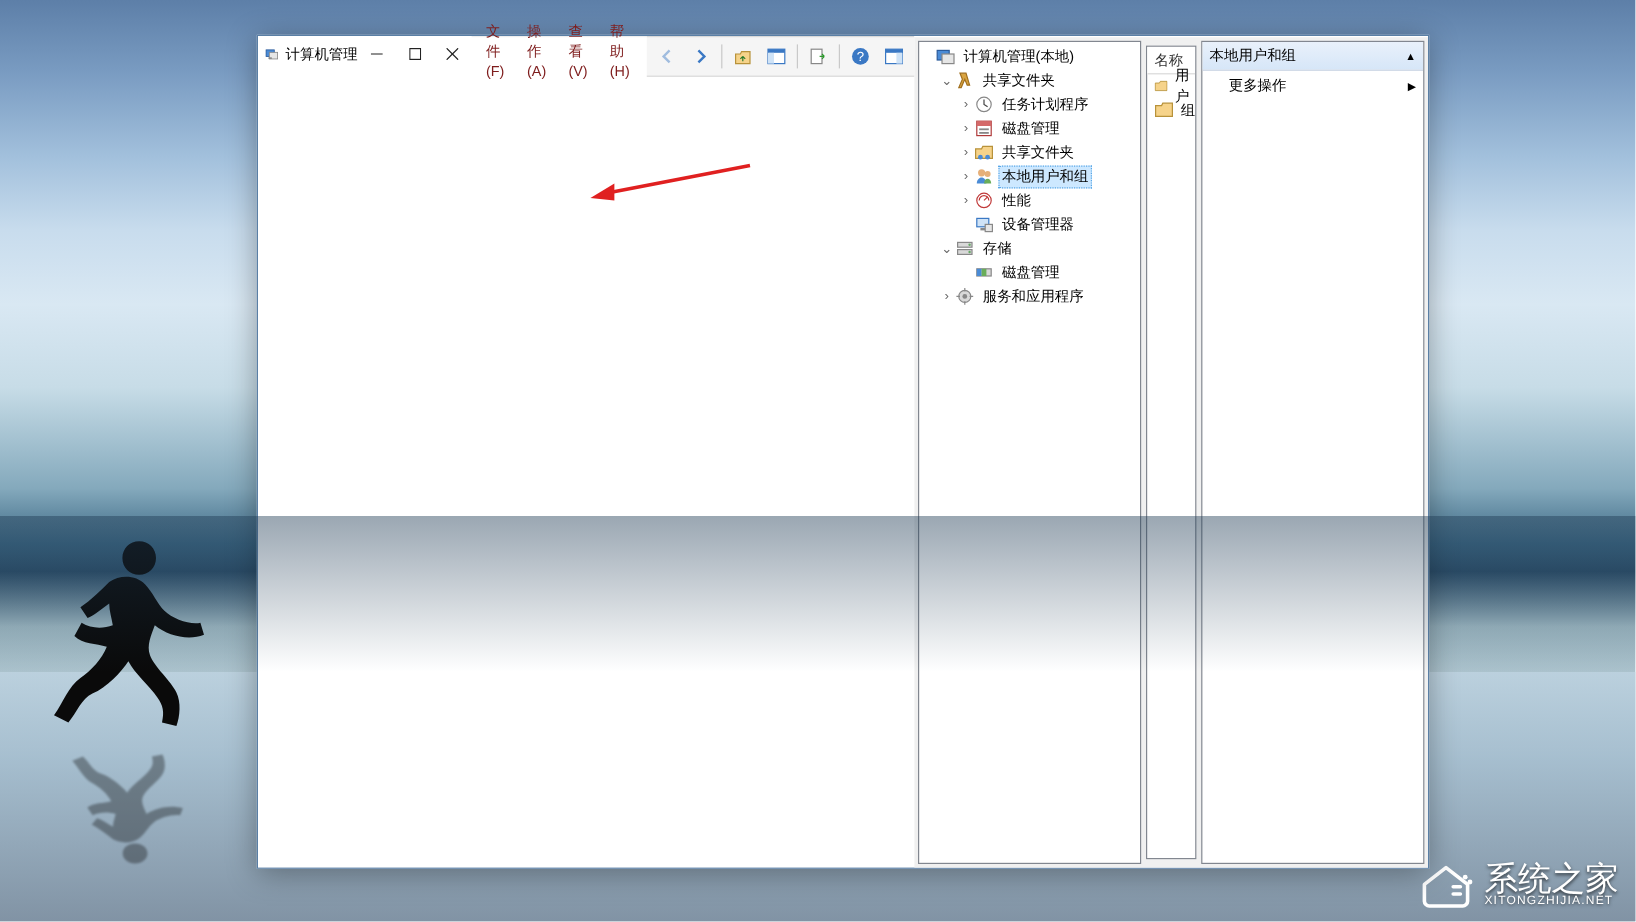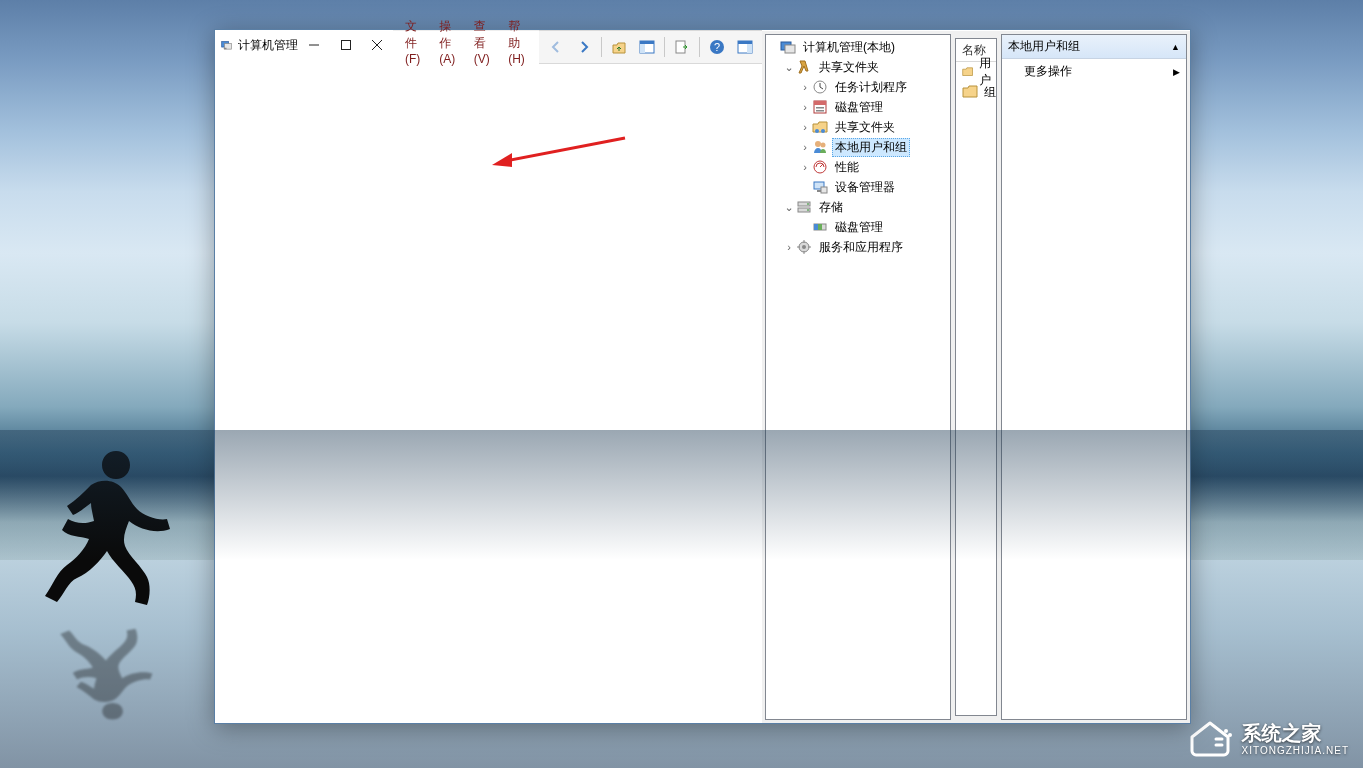--- a/index.html
+++ b/index.html
@@ -18,21 +18,21 @@
 .runner-ref svg{width:100%;height:100%;}
 
 
 .dicon{position:absolute;left:148px;top:300px;width:80px;text-align:center;color:#fff;text-shadow:0 1px 2px rgba(0,0,0,.8);}
 .dicon .pc{width:46px;height:38px;margin:0 auto 6px;}
 .dicon .pc svg{width:100%;height:100%;}
 
 
 .wmark{position:absolute;right:14px;bottom:8px;color:#fff;text-align:left;display:flex;align-items:center;gap:8px;text-shadow:0 1px 3px rgba(0,0,0,.7);}
 .wmark .wicon svg{width:48px;height:40px;}
-.wmark .wtext .big{font-size:20px;font-weight:bold;line-height:24px;}
+.wmark .wtext .big{font-size:28px;font-weight:normal;line-height:24px;}
 .wmark .wtext .small{font-size:10px;letter-spacing:1px;}
 
 
 .win{position:absolute;left:214px;top:29px;width:975px;height:693px;background:#fff;border:1px solid #5a7fa5;box-shadow:0 4px 24px rgba(0,0,0,.35);display:flex;flex-direction:row;}
 .titlebar{height:30px;display:flex;align-items:center;padding:0 0 0 6px;background:#fff;}
 .titlebar .ticon{width:16px;height:16px;margin-right:6px;}
 .titlebar .ttext{flex:0 0 auto;color:#000;}
 .titlebar .spacer{flex:1;}
 .wbtn{width:46px;height:30px;display:flex;align-items:center;justify-content:center;color:#222;}
 .wbtn svg{width:10px;height:10px;stroke:currentColor;stroke-width:1;fill:none;}

